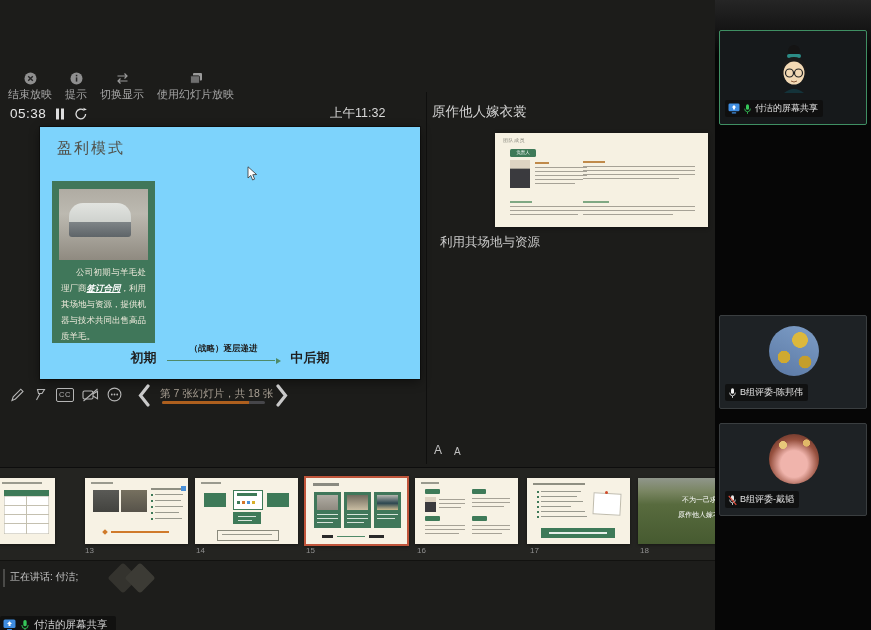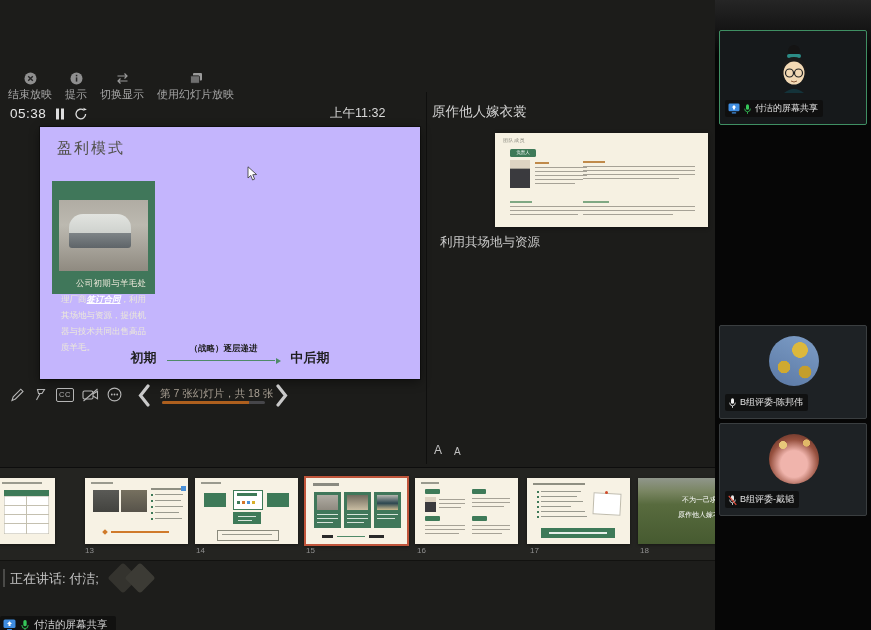--- a/index.html
+++ b/index.html
@@ -16,24 +16,24 @@
   .tb-label { font-size:11px; color:#a6a6a6; white-space:nowrap; }
 
   
   .timer-row { position:absolute; left:10px; top:106px; display:flex; align-items:center; gap:9px; }
   .timer-text { font-size:13.5px; color:#e6e6e6; letter-spacing:0.5px; }
   .clock { position:absolute; left:330px; top:105px; font-size:12.5px; color:#d8d8d8; }
   .next-header { position:absolute; left:432px; top:103px; font-size:13.5px; color:#d2d2d2; }
 
   
   .slide { position:absolute; left:40px; top:127px; width:380px; height:252px;
-    background:#c4b5fd; box-shadow:0 0 0 1px rgba(0,0,0,.35), 0 3px 10px rgba(0,0,0,.45); }
+    background:#7dd3fc; box-shadow:0 0 0 1px rgba(0,0,0,.35), 0 3px 10px rgba(0,0,0,.45); }
   .slide-title { position:absolute; left:17px; top:12px; font-size:15px; color:#51514a; letter-spacing:2px; }
   .cards { position:absolute; left:12px; top:54px; display:flex; gap:8px; }
-  .card { width:103px; height:113px; background:#40775a; padding:19px 7px 0; box-sizing:border-box; }
+  .card { width:103px; height:162px; background:#40775a; padding:8px 7px 0; box-sizing:border-box; }
   .photo { width:89px; height:71px; margin-bottom:4px; position:relative; overflow:hidden; }
   .photo1 { background:linear-gradient(180deg,#b0aca3 0%,#bcb9b0 35%,#a8a49b 65%,#8f8a80 100%); }
   .photo1 .machine { position:absolute; left:10px; top:14px; width:62px; height:34px;
     background:linear-gradient(180deg,#e2e4e0 0%,#cfd2ce 55%,#7e8487 56%,#5e6468 100%); border-radius:14px 14px 3px 3px; }
   .photo2 { background:linear-gradient(180deg,#716a5e 0%,#655f54 28%,#c9bda2 48%,#d8cdb2 72%,#b2a588 100%); }
   .photo2 .wool { position:absolute; left:6px; top:30px; width:76px; height:30px;
     background:radial-gradient(circle at 20% 50%,#e8dfc6 0 26%,transparent 27%),radial-gradient(circle at 45% 40%,#e3d9bd 0 28%,transparent 29%),radial-gradient(circle at 72% 55%,#ded3b4 0 30%,transparent 31%),radial-gradient(circle at 92% 45%,#e6dcc2 0 24%,transparent 25%); }
   .photo3 { background:linear-gradient(180deg,#c3c4be 0%,#b4b6af 32%,#375660 42%,#2c4750 55%,#c9b98e 72%,#bfae84 100%); }
   .card-text { font-size:8.5px; line-height:16px; color:#ece8da; text-align:justify; text-indent:15px; padding:0 2px; }
   .card-text .em { color:#ffffff; font-weight:bold; font-style:italic; text-decoration:underline; }
@@ -68,21 +68,21 @@
   
   .filmstrip { position:absolute; left:0; top:467px; width:715px; height:93px; background:#242421; border-top:1px solid #0d0d0d; overflow:hidden; }
   .thumb { position:absolute; top:10px; width:103px; height:66px; background:#f7f2e4; box-shadow:0 1px 3px rgba(0,0,0,.4); overflow:hidden; }
   .thumb .el { position:absolute; }
   .thumb-num { position:absolute; top:78px; font-size:8px; color:#8f8f8f; }
   .thumb-sel { top:8px; width:105px; height:70px; border:2px solid #c0553b; box-sizing:border-box; }
 
   
   .bottombar { position:absolute; left:0; top:560px; width:715px; height:70px; background:#1d1d1b; border-top:1px solid #121210; }
   .speak-accent { position:absolute; left:3px; top:8px; width:2px; height:18px; background:#4a4a48; }
-  .speaking { position:absolute; left:10px; top:9px; font-size:13px; color:#c6c6c6; }
+  .speaking { position:absolute; left:10px; top:9px; font-size:10px; color:#c6c6c6; }
   .wm { position:absolute; width:22px; height:22px; transform:rotate(45deg); border-radius:3px; }
   .share-chip { position:absolute; left:0px; top:55px; height:18px; display:flex; align-items:center; gap:4px; background:#111110; padding:0 8px 0 3px; border-radius:2px; }
   .share-chip span { font-size:10.5px; color:#d2d2d2; }
 
   
   .sidebar { position:absolute; left:715px; top:0; width:156px; height:630px; background:#060606; }
   .sidebar-glow { position:absolute; left:0; top:0; width:100%; height:55px;
     background:linear-gradient(180deg, rgba(110,110,110,.30), rgba(0,0,0,0)); }
   .tile { position:absolute; left:4px; width:148px; height:94px; background:#1e2225; border:1px solid #3a3e40; border-radius:2px; box-sizing:border-box; }
   .tile-active { border:1.5px solid #3f8f63; background:#16191b; }
@@ -414,21 +414,21 @@
             <rect x="4" y="1" width="4" height="7.5" rx="2" fill="#35c759"></rect>
             <path d="M2.2 7 a3.8 4.2 0 0 0 7.6 0" fill="none" stroke="#35c759" stroke-width="1.1"></path>
             <line x1="6" y1="11.5" x2="6" y2="14" stroke="#35c759" stroke-width="1.1"></line>
           </svg>
         <span>付洁的屏幕共享</span>
       </div>
     </div>
 
 
 
-    <div class="tile" style="top:325px;">
+    <div class="tile" style="top:315px;">
       <div class="avatar av-ginkgo"></div>
       <div class="tile-label">
         <svg width="9" height="12" viewBox="0 0 12 15">
             <rect x="4" y="1" width="4" height="7.5" rx="2" fill="#f0f0f0"></rect>
             <path d="M2.2 7 a3.8 4.2 0 0 0 7.6 0" fill="none" stroke="#f0f0f0" stroke-width="1.1"></path>
             <line x1="6" y1="11.5" x2="6" y2="14" stroke="#f0f0f0" stroke-width="1.1"></line>
           </svg>
         <span>B组评委-陈邦伟</span>
       </div>
     </div>

